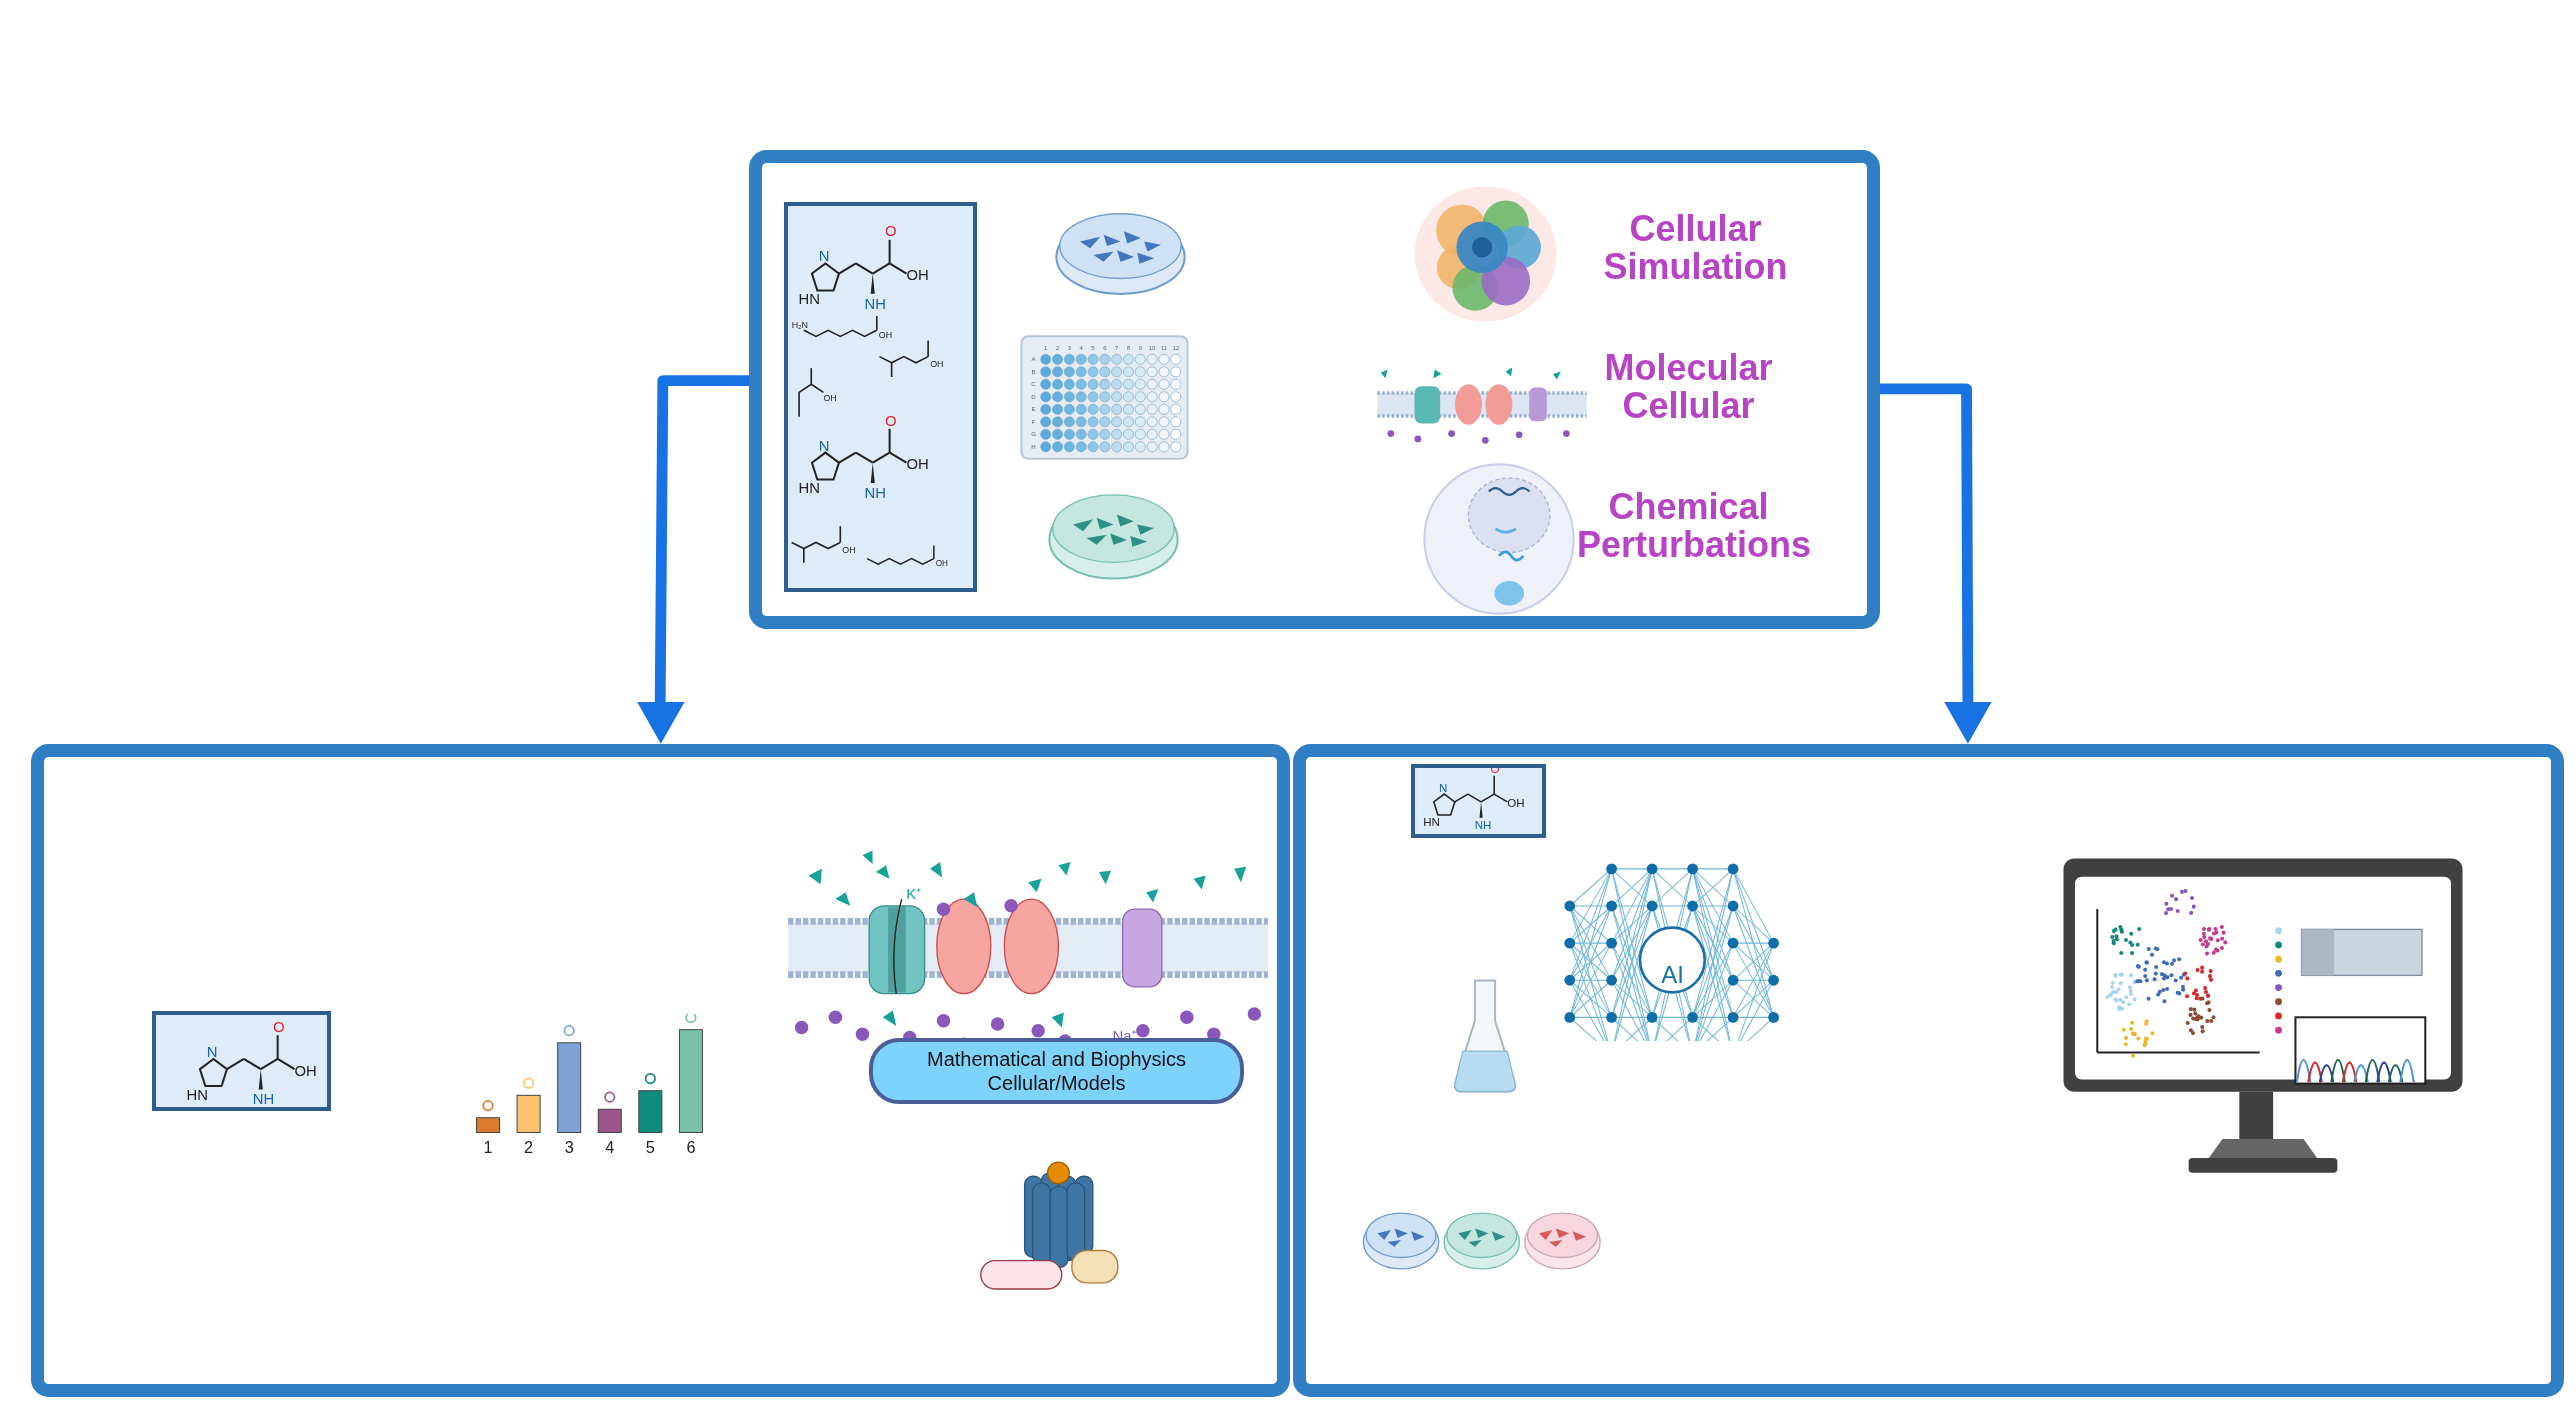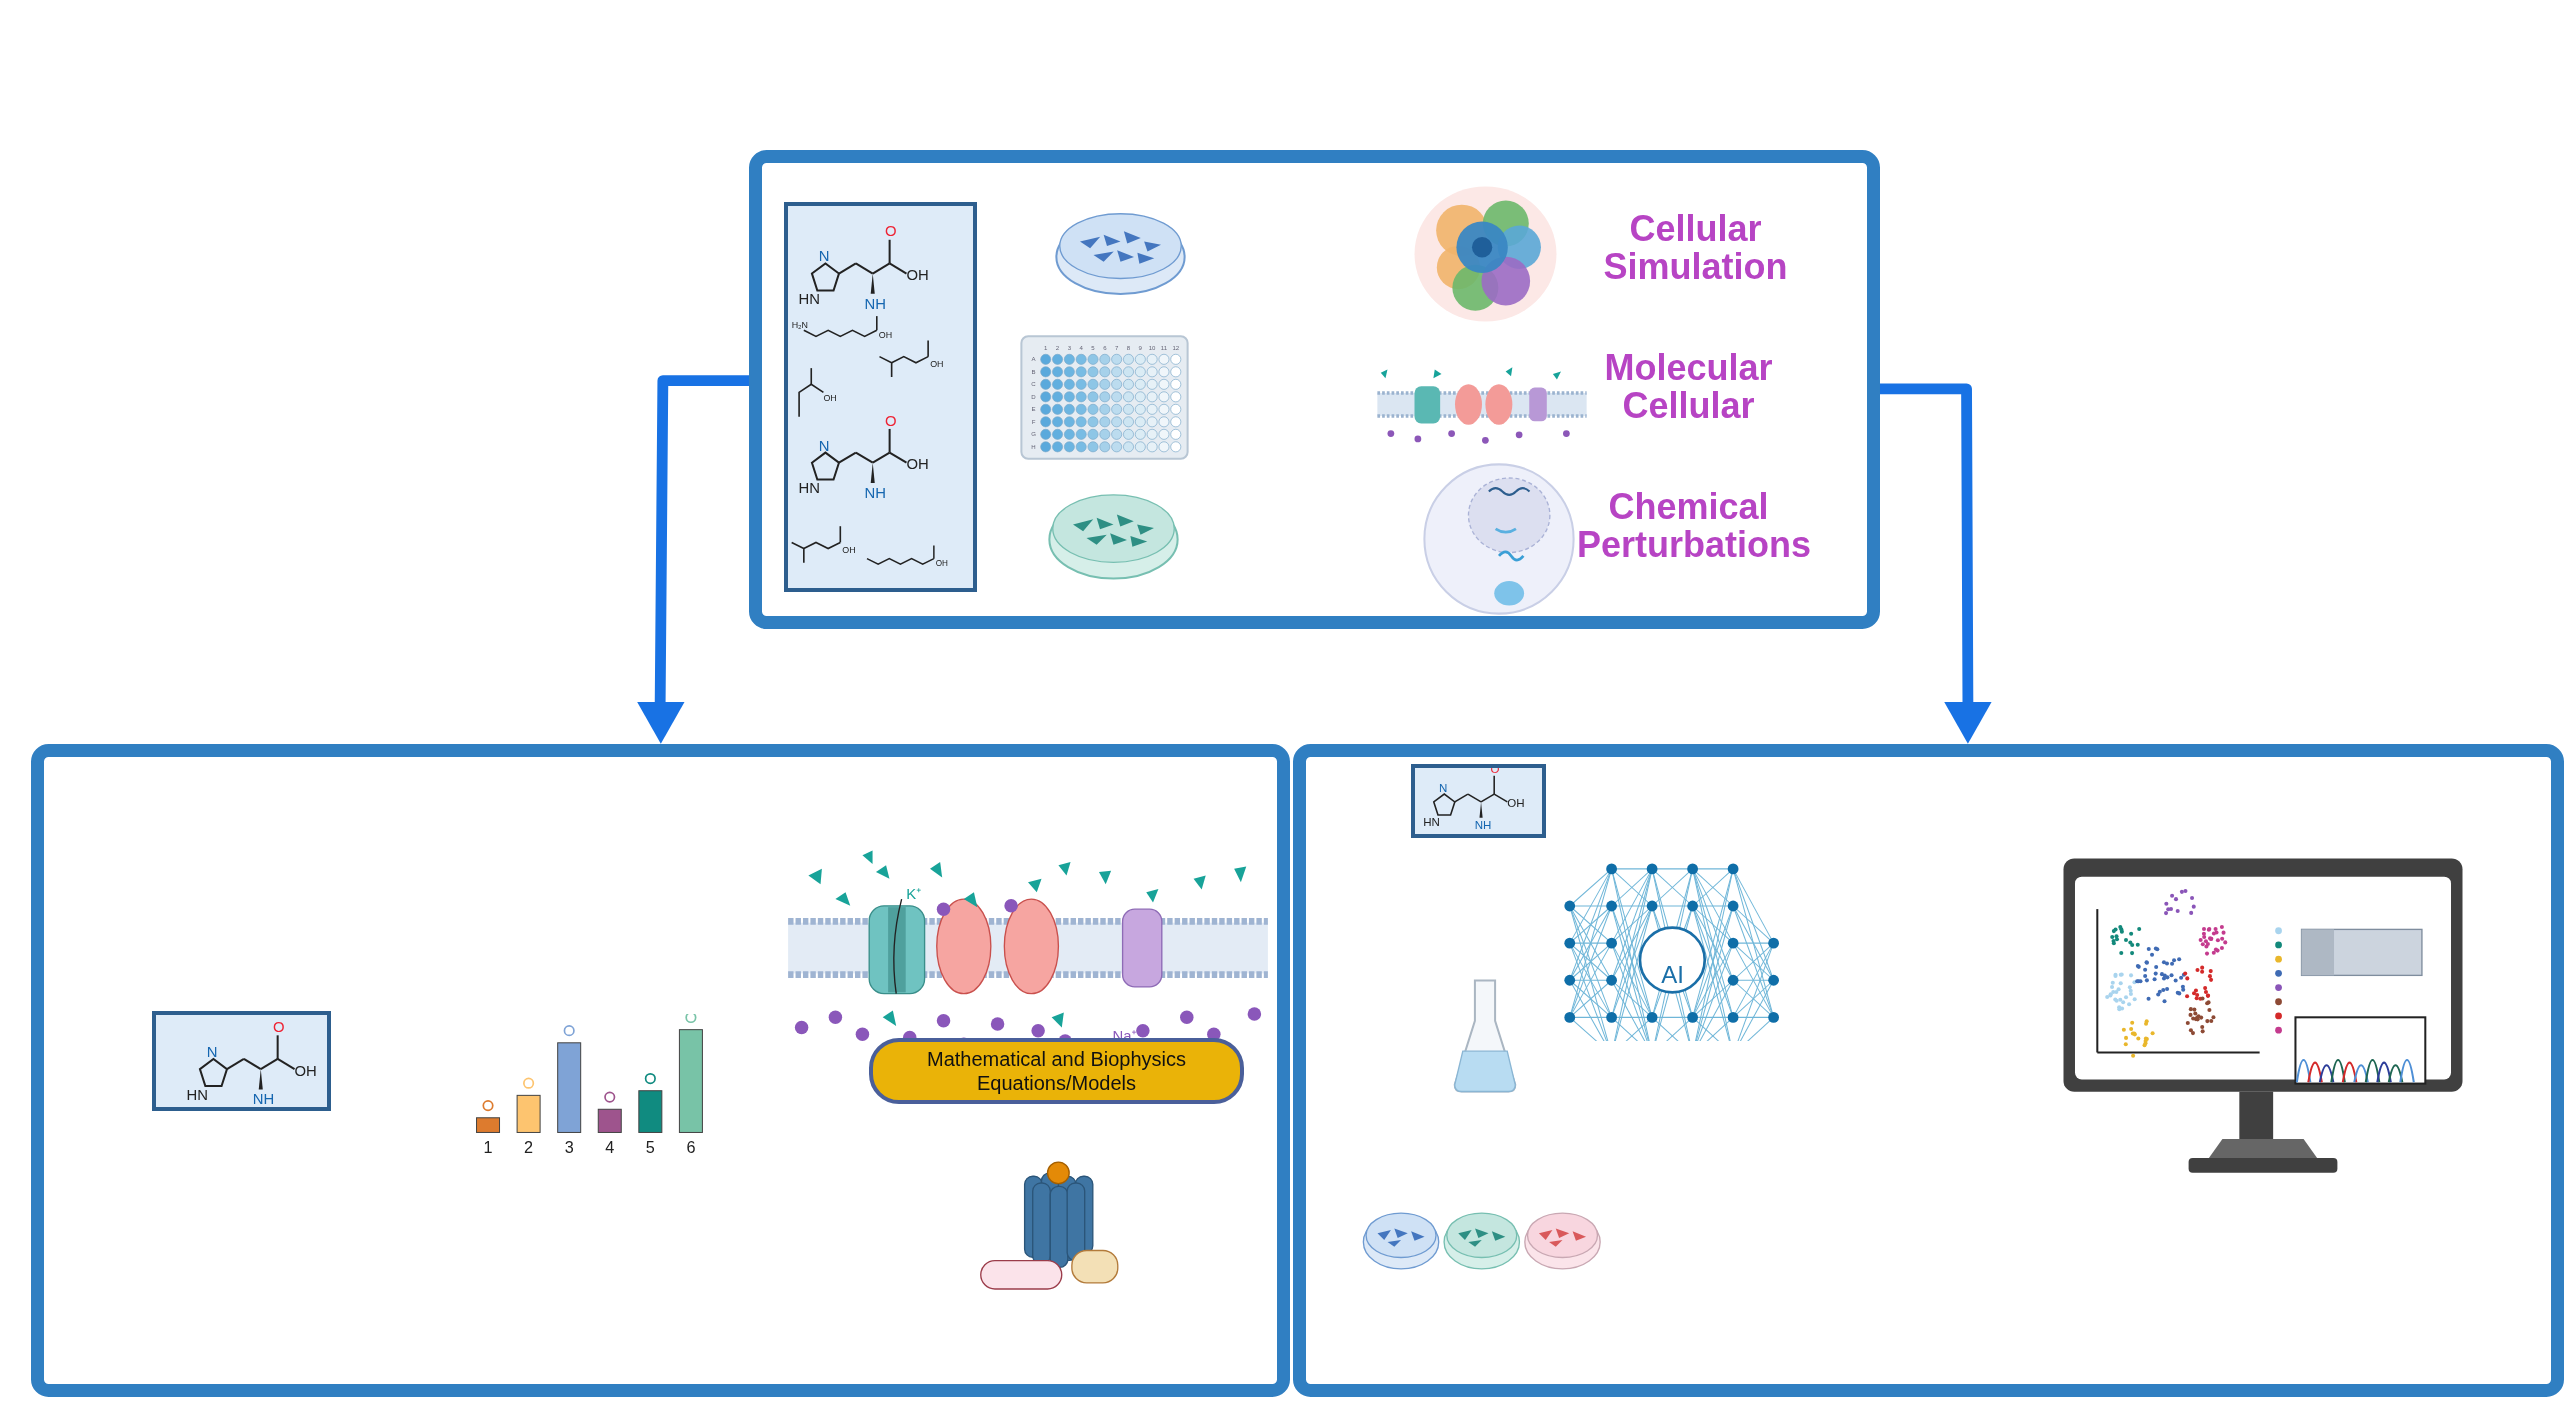--- a/index.html
+++ b/index.html
@@ -4,21 +4,21 @@
 <style>
   html,body{margin:0;padding:0;background:#ffffff;}
   body{width:2576px;height:1420px;position:relative;overflow:hidden;font-family:"Liberation Sans",sans-serif;}
   .panel{position:absolute;border:13.5px solid #307fc2;border-radius:17.6px;background:#fff;box-sizing:border-box;}
   #top-panel{left:749px;top:150px;width:1131px;height:479px;}
   #left-panel{left:31px;top:744px;width:1259px;height:653px;}
   #right-panel{left:1293px;top:744px;width:1271px;height:653px;}
   .abs{position:absolute;}
   .mol-box{position:absolute;background:#deebf8;border:4px solid #2d5e8e;box-sizing:border-box;}
   .label-magenta{position:absolute;color:#b744c4;font-weight:bold;font-size:36px;text-align:center;line-height:38px;font-family:"Liberation Sans",sans-serif;}
-  .eq-box{position:absolute;background:#eab308;border:4px solid #4a5f9a;border-radius:30px;box-sizing:border-box;display:flex;align-items:center;justify-content:center;text-align:center;font-size:20px;line-height:24px;color:#111;}
+  .eq-box{position:absolute;background:#7dd3fc;border:4px solid #4a5f9a;border-radius:30px;box-sizing:border-box;display:flex;align-items:center;justify-content:center;text-align:center;font-size:20px;line-height:24px;color:#111;}
   .bar-label{font-size:24px;fill:#222;font-family:"Liberation Sans",sans-serif;}
   svg text{font-family:"Liberation Sans",sans-serif;}
 </style>
 </head>
 <body>
 
 <svg class="abs" style="left:0;top:0;" width="2576" height="1420" viewBox="0 0 3809 2100">
   <path d="M1110 563 L980 563 L976 1040" fill="none" stroke="#1872e4" stroke-width="16" stroke-linejoin="round"></path>
   <polygon points="942,1038 1012,1038 977,1100" fill="#1872e4"></polygon>
   <path d="M2778 575 L2908 575 L2910 1040" fill="none" stroke="#1872e4" stroke-width="16" stroke-linejoin="round"></path>
@@ -385,21 +385,21 @@
         <circle cx="330" cy="90" r="10"></circle>
         <circle cx="230" cy="95" r="10"></circle>
     </g>
     <text x="175" y="80" fill="#18a399" font-size="22">K⁺</text>
     <text x="480" y="290" fill="#8a57ba" font-size="22">Na⁺</text>
   </svg>
 
   <div class="eq-box" style="left:825px;top:281px;width:375px;height:66px;">
     <div>
       <div>Mathematical and Biophysics</div>
-      <div>Equations/Models</div>
+      <div>Cellular/Models</div>
     </div>
   </div>
 
   <svg class="abs" style="left:933px;top:399px;" width="156" height="135" viewBox="0 0 230 200">
     <g fill="#3f75a3" stroke="#2b5579" stroke-width="2">
       <rect x="70" y="30" width="26" height="120" rx="12"></rect>
         <rect x="95" y="25" width="26" height="125" rx="12"></rect>
       <rect x="120" y="30" width="26" height="125" rx="12"></rect>
         <rect x="145" y="30" width="26" height="115" rx="12"></rect>
       <rect x="82" y="40" width="26" height="120" rx="12"></rect>

